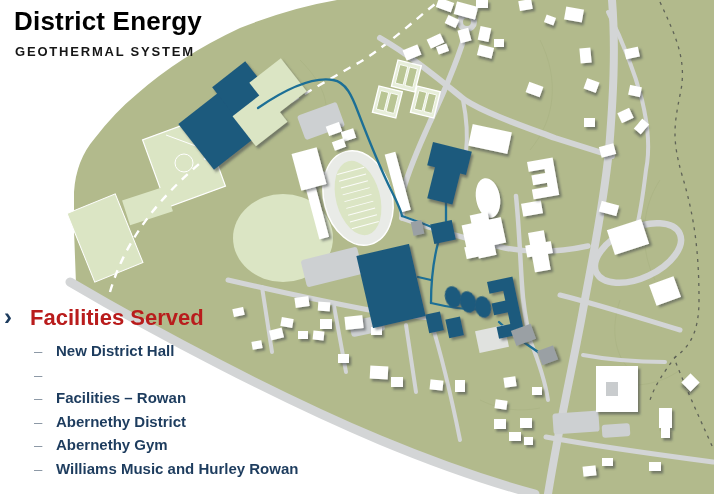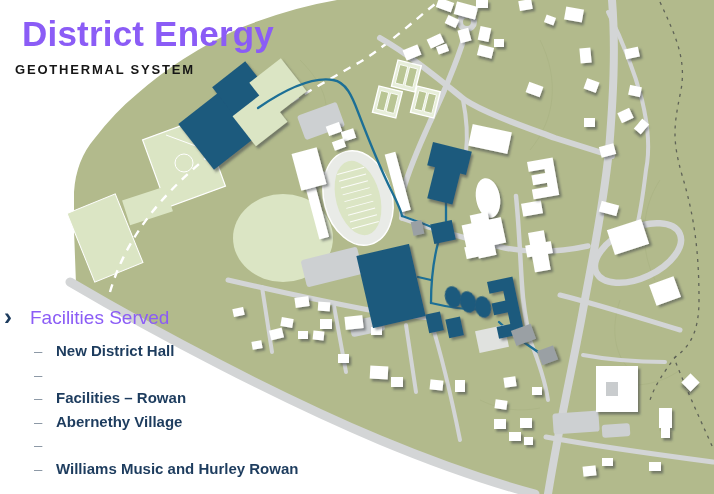--- a/index.html
+++ b/index.html
@@ -1,25 +1,25 @@
 <!DOCTYPE html>
 <html><head>
 <meta charset="utf-8">
 <style>
   html,body{margin:0;padding:0;background:#fff;}
   .stage{position:relative;width:714px;height:494px;background:#ffffff;overflow:hidden;
          font-family:"Liberation Sans",sans-serif;}
   svg.map{position:absolute;left:0;top:0;}
   .title-block{position:absolute;left:14px;top:6px;z-index:5;}
-  .title-block h1{margin:8px;font-size:35px;font-weight:700;color:#8b5cf6;letter-spacing:.2px;}
+  .title-block h1{margin:0;font-size:26px;font-weight:700;color:#000000;letter-spacing:.2px;}
   .title-block h2{margin:7px 0 4px 1px;font-size:13px;font-weight:700;color:#161616;letter-spacing:1.8px;}
   .facilities{position:absolute;left:4px;top:306px;z-index:5;}
   .fac-head{display:flex;align-items:flex-start;}
   .chev{font-size:24px;line-height:22px;color:#1d3c5e;font-weight:700;width:26px;}
-  .fac-title{font-size:19px;font-weight:400;color:#8b5cf6;line-height:24px;}
+  .fac-title{font-size:22px;font-weight:700;color:#b91c1c;line-height:24px;}
   .facilities ul{list-style:none;margin:9px 0 0 30px;padding:0;}
   .facilities li{display:flex;font-weight:700;font-size:15px;color:#1d3c5e;line-height:23.5px;}
   .facilities li .dash{color:#8d99a6;font-weight:400;width:22px;}
 </style>
 </head>
 <body>
 
 <div class="stage">
 
   <svg id="mapsvg" class="map" width="714" height="494" viewBox="0 0 714 494">
@@ -249,24 +249,25 @@
         </li>
       <li>
           <span class="dash">–</span>
         </li>
       <li>
           <span class="dash">–</span>
           <span>Facilities – Rowan</span>
         </li>
       <li>
           <span class="dash">–</span>
-          <span>Abernethy Village</span>
-        </li>
-      <li>
-          <span class="dash">–</span>
+          <span>Abernethy District</span>
+        </li>
+      <li>
+          <span class="dash">–</span>
+          <span>Abernethy Gym</span>
         </li>
       <li>
           <span class="dash">–</span>
           <span>Williams Music and Hurley Rowan</span>
         </li>
     </ul>
   </div>
 </div>
 
 </body></html>

